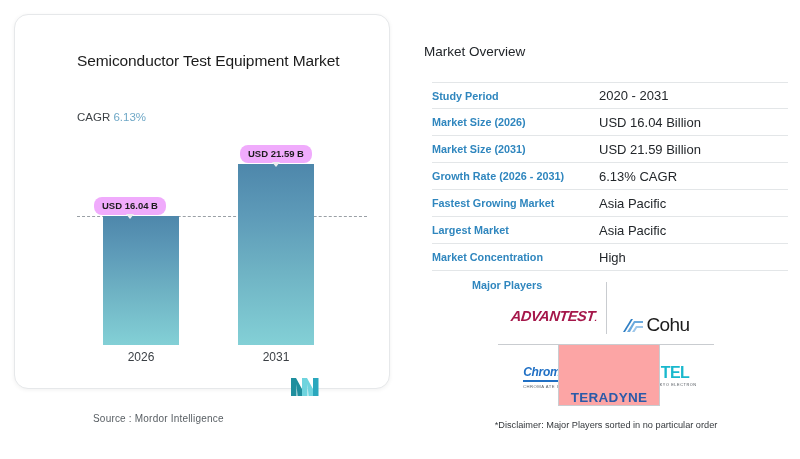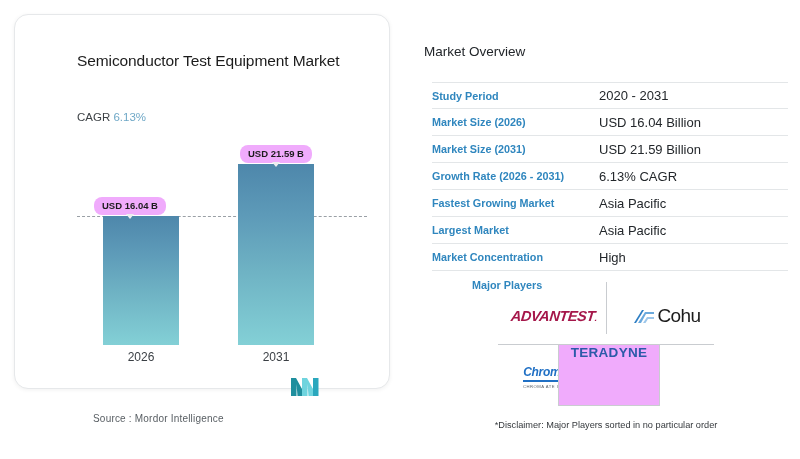--- a/index.html
+++ b/index.html
@@ -121,30 +121,30 @@
   }
   .vdiv2 {
     position: absolute; left: 108px; top: 52px; width: 1px; height: 58px;
     background: #c9ccd0;
   }
   .cell {
     position: absolute;
     display: flex; align-items: center; justify-content: center;
   }
   .cell.advantest { left: 6px; top: 4px; width: 100px; height: 40px; }
-  .cell.cohu     { left: 119px; top: 4px; width: 100px; height: 40px; }
+  .cell.cohu     { left: 108px; top: 4px; width: 100px; height: 40px; align-items: flex-end; }
   .cell.chroma   { left: 16px; top: 62px; width: 62px; height: 42px; }
   .cell.tel      { left: 146px; top: 62px; width: 62px; height: 42px; }
 
   .center-box {
     position: absolute;
     left: 60px; top: 52px; width: 102px; height: 62px;
-    background: #f0abfc;
+    background: #fca5a5;
     border: 1px solid #c9ccd0;
-    display: flex; align-items: flex-start; justify-content: center;
+    display: flex; align-items: flex-end; justify-content: center;
     z-index: 3;
   }
   .teradyne-txt {
     font-size: 13.5px; font-weight: 700; color: #2b5aa8;
     letter-spacing: 0.3px;
   }
 
   .advantest-txt {
     font-size: 14.5px; font-weight: 800; color: #a5174a;
     font-style: italic; letter-spacing: -0.4px;
@@ -273,20 +273,26 @@
       </div>
     </div>
 
     <div class="cell chroma">
       <div class="chroma-box">
         <div class="chroma-txt">Chroma</div>
         <div class="chroma-sub">CHROMA ATE INC.</div>
       </div>
     </div>
 
+    <div class="cell tel">
+      <div class="tel-box">
+        <div class="tel-txt">TEL</div>
+        <div class="tel-sub">TOKYO ELECTRON</div>
+      </div>
+    </div>
 
     <div class="center-box">
       <span class="teradyne-txt">TERADYNE</span>
     </div>
   </div>
 
   <div class="disclaimer">*Disclaimer: Major Players sorted in no particular order</div>
 
 </div>
 

